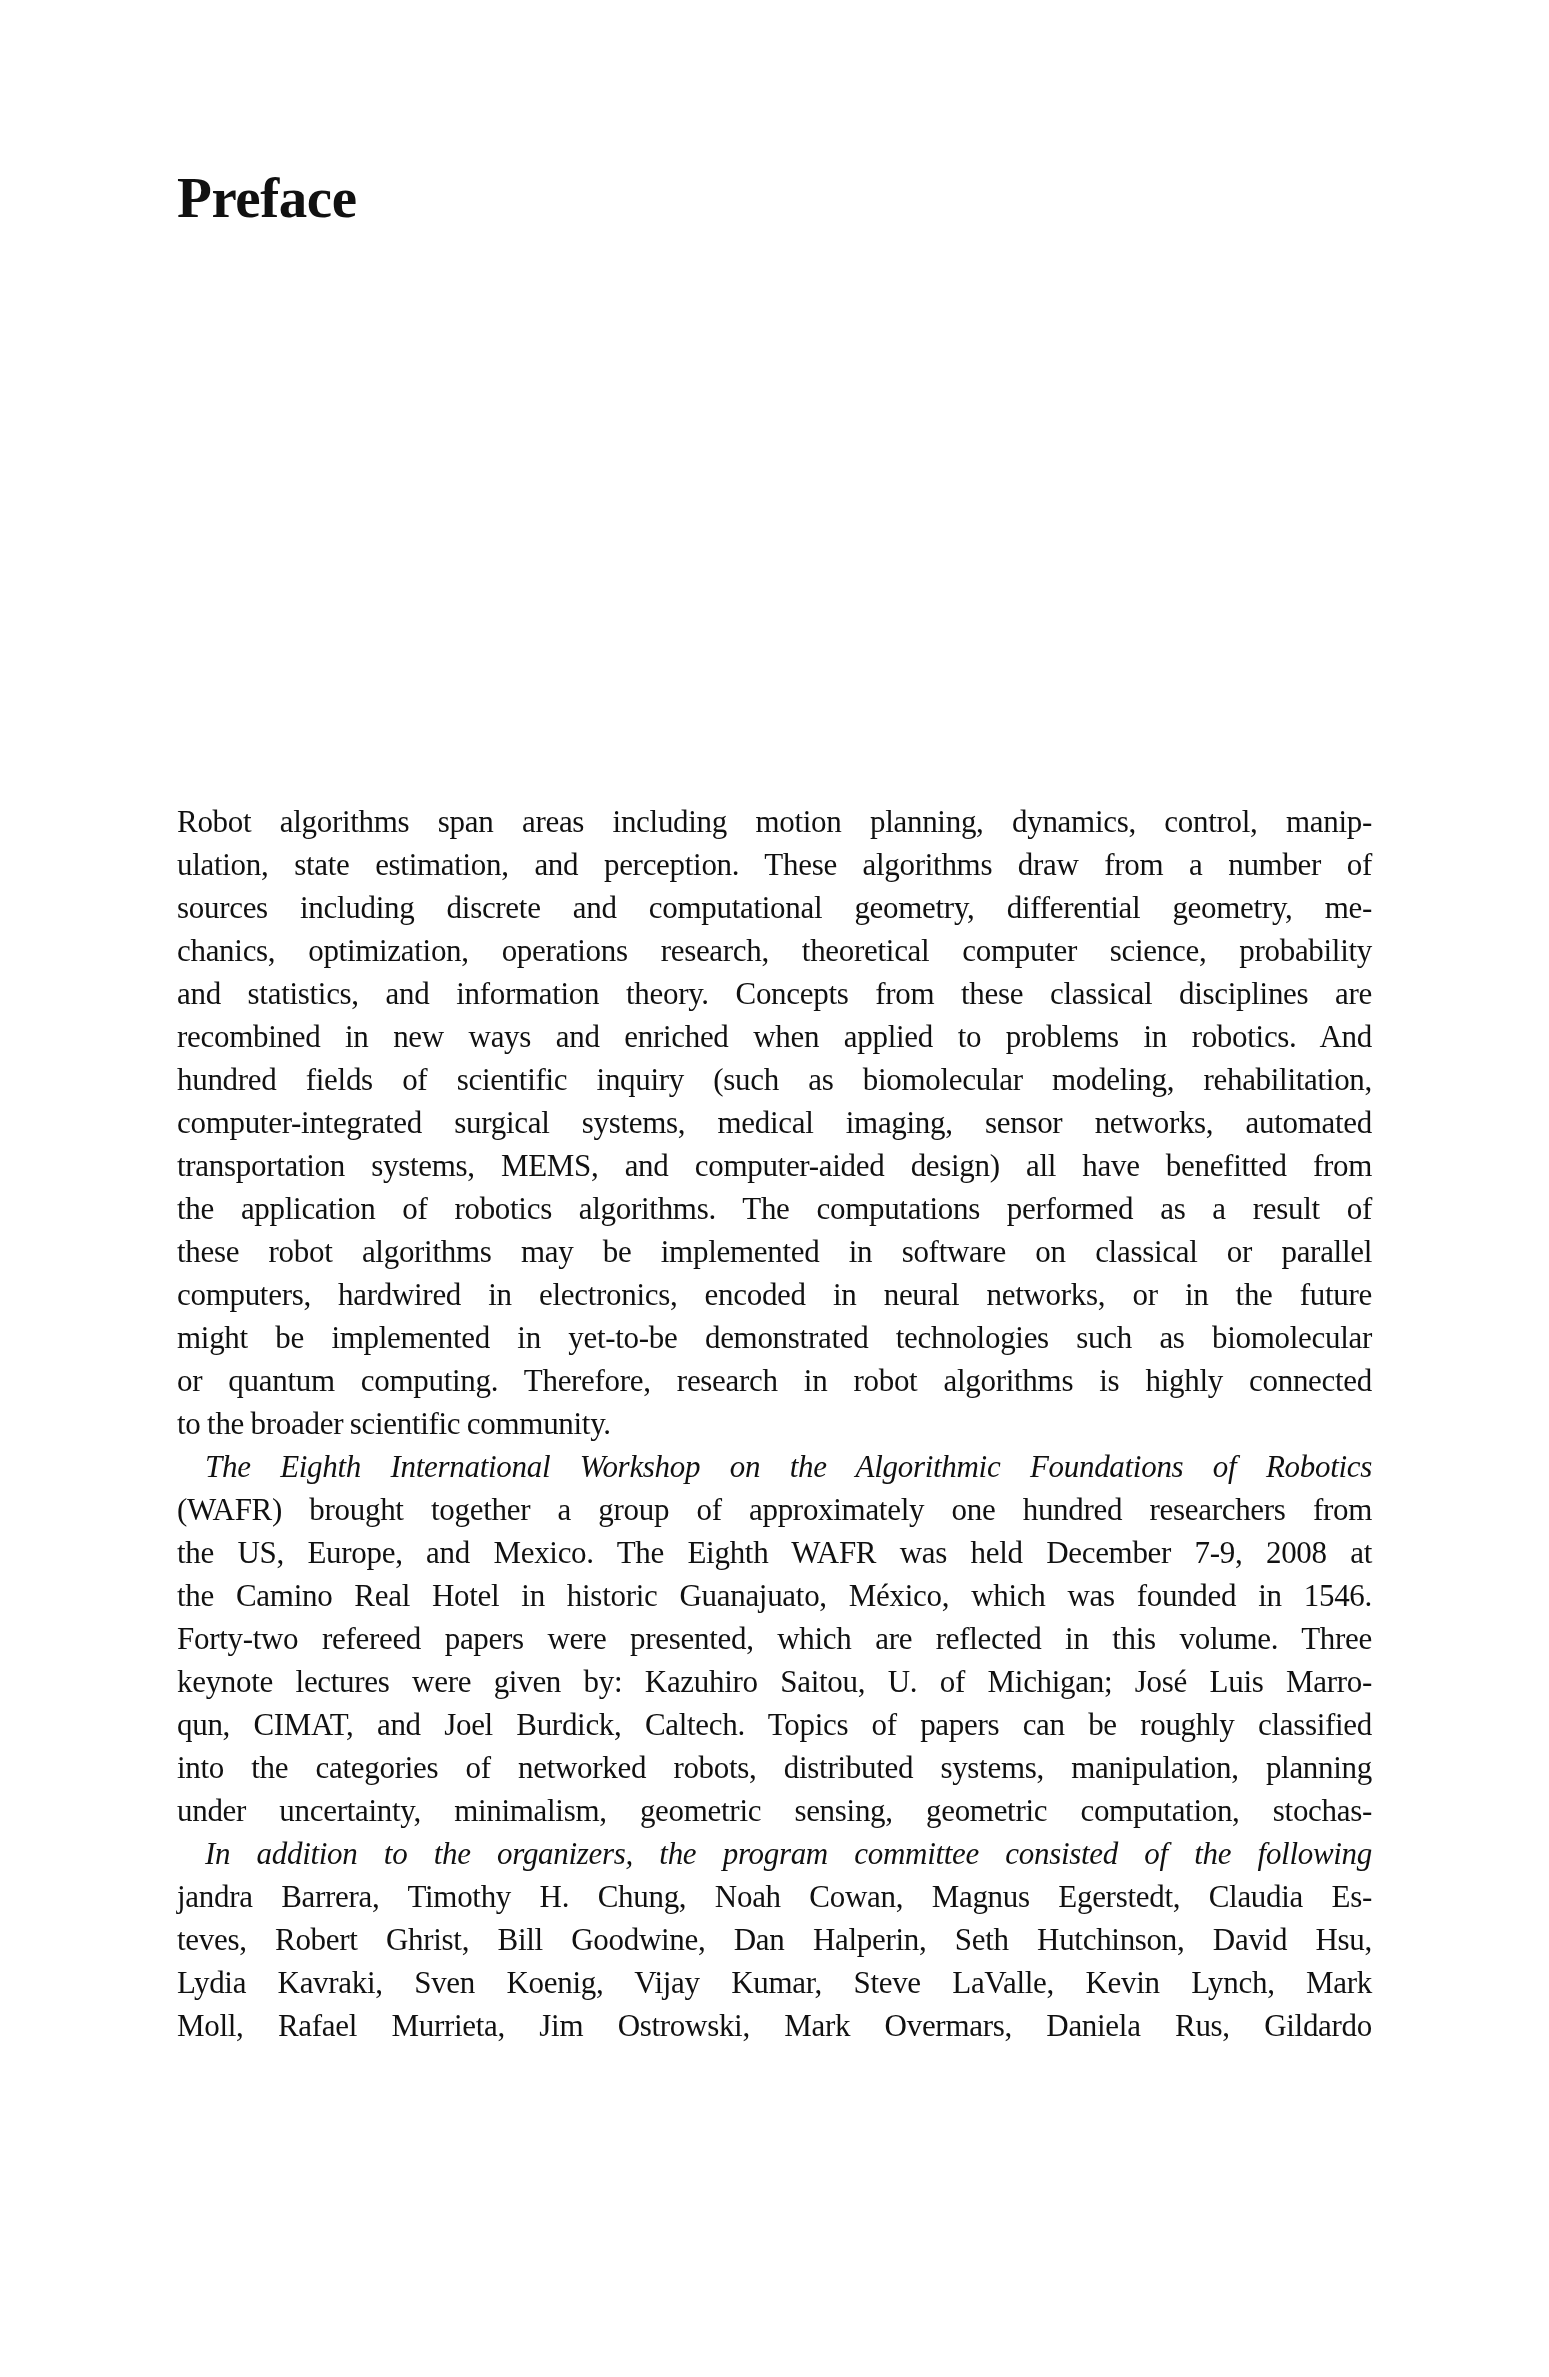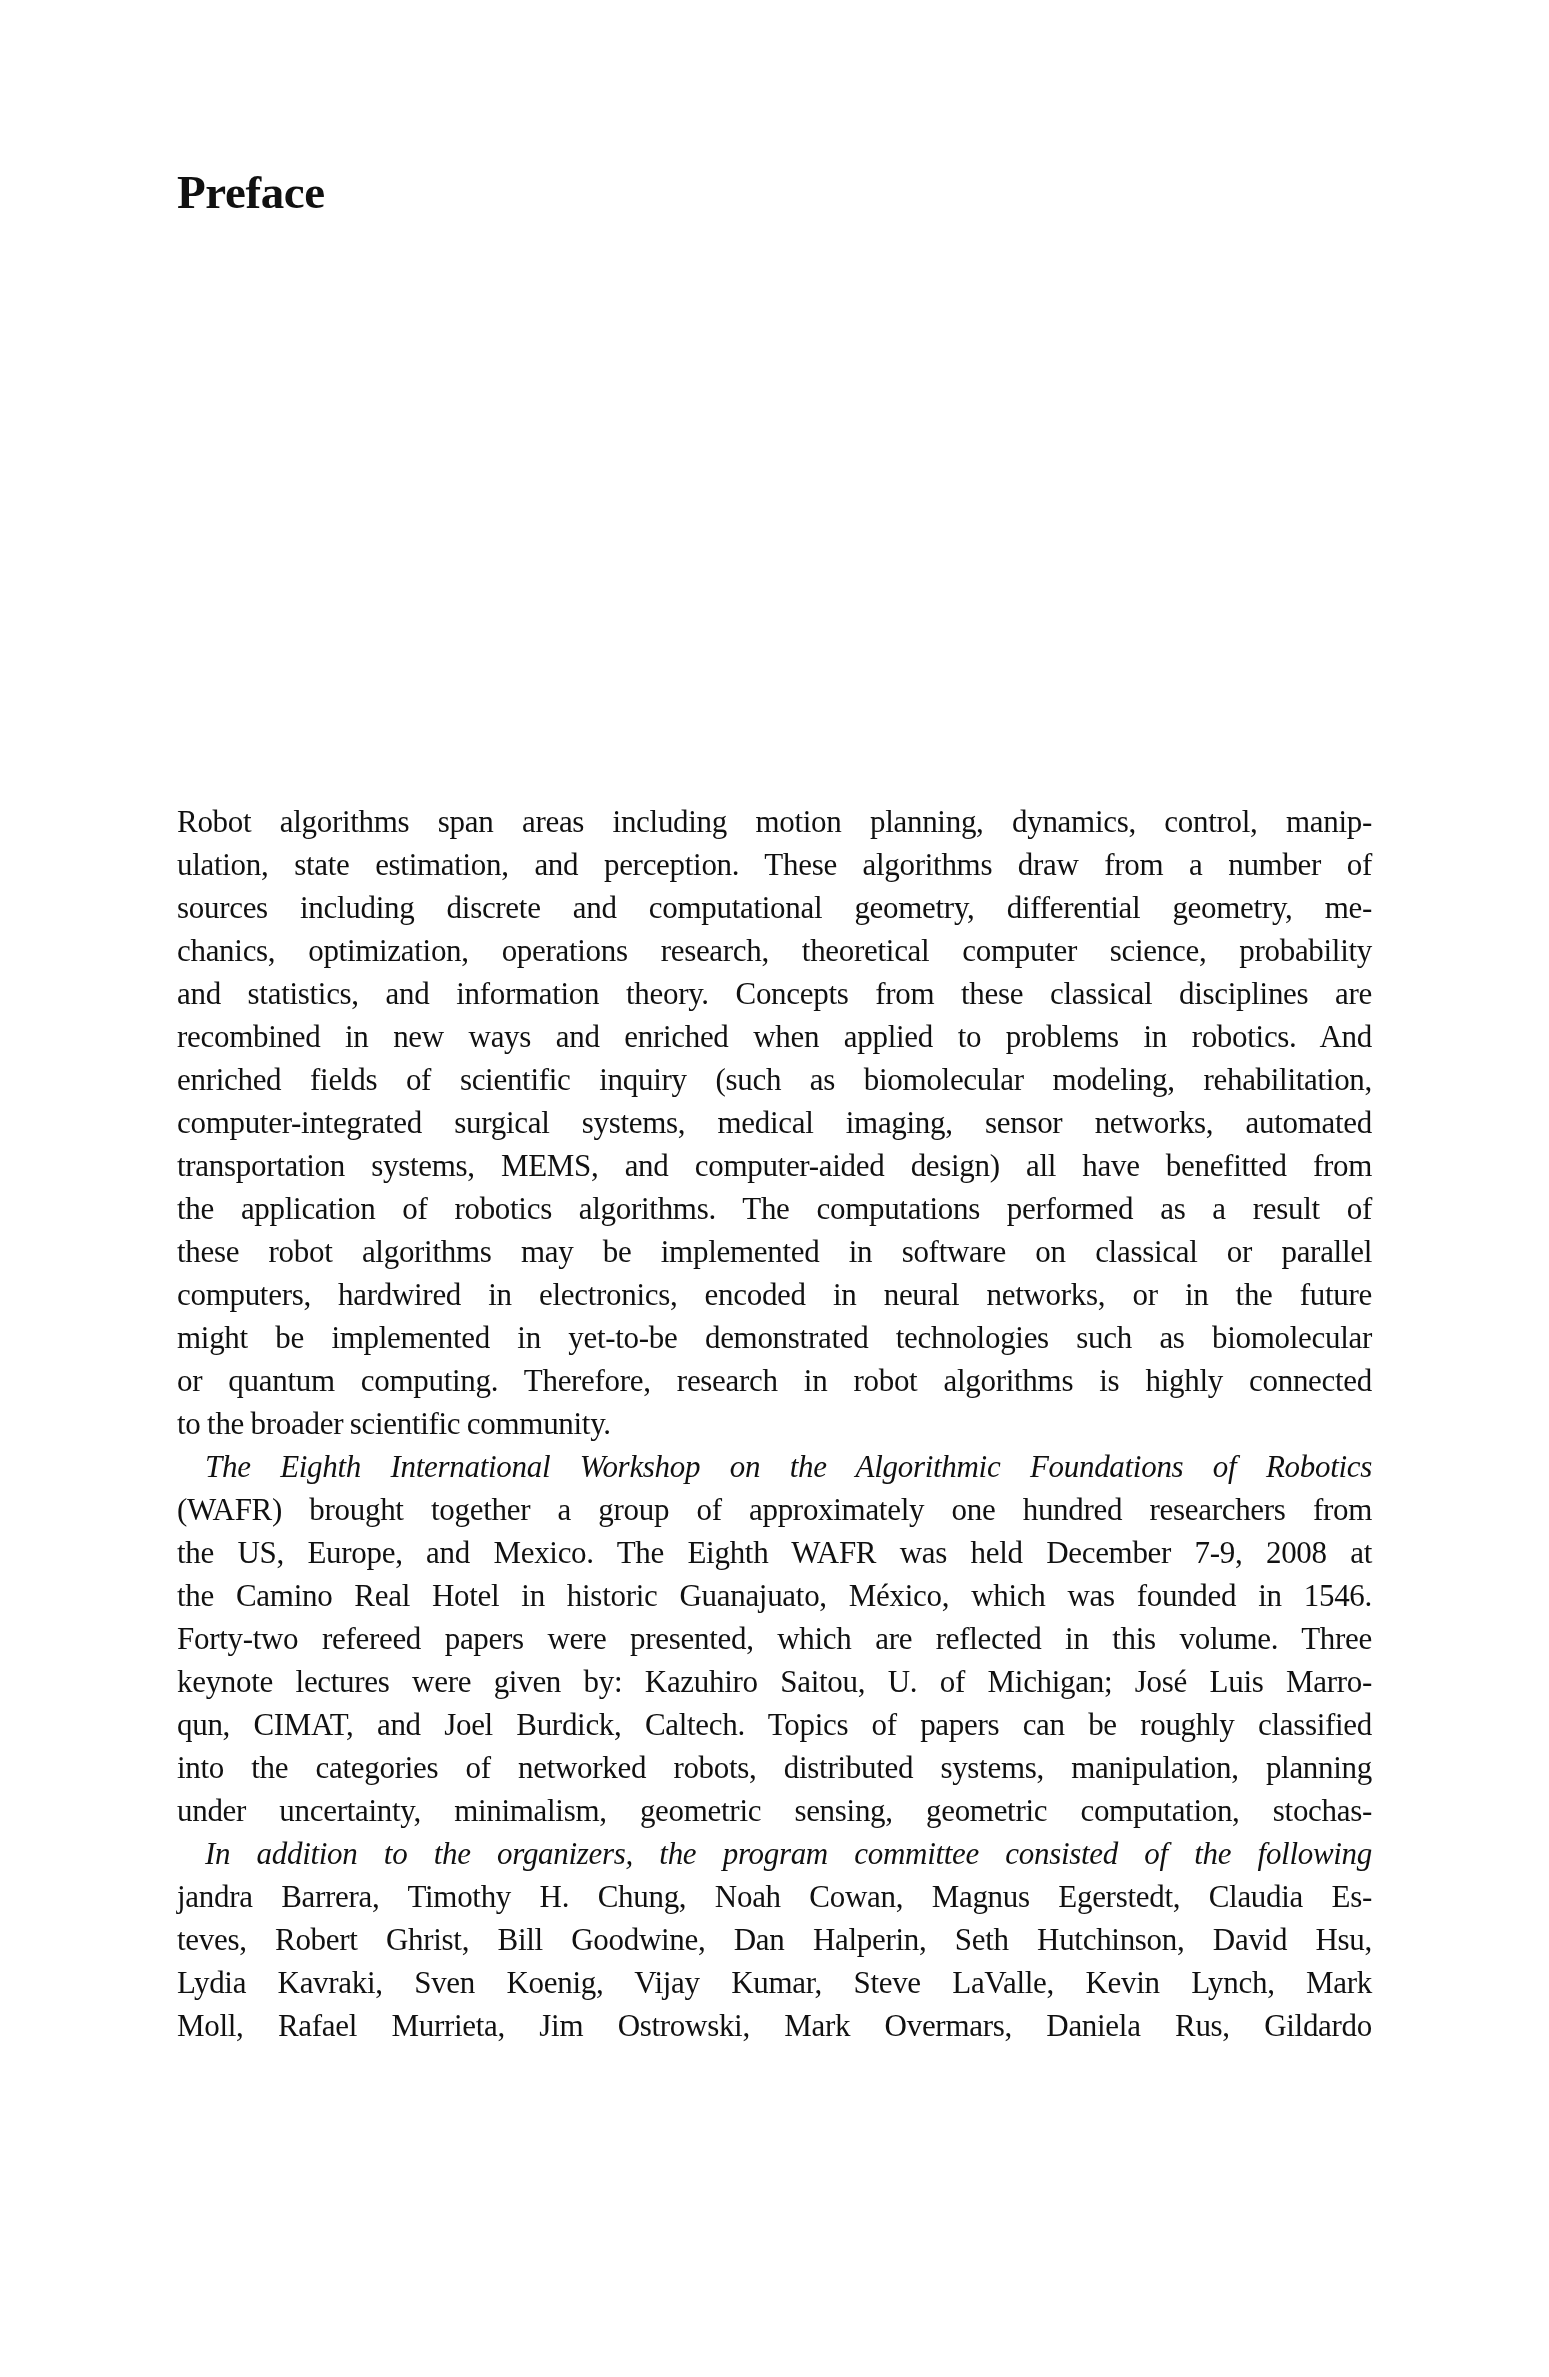--- a/index.html
+++ b/index.html
@@ -15,21 +15,21 @@
       color: #111111;
       font-family: "Liberation Serif", "DejaVu Serif", serif;
     }
     .page-title {
       position: absolute;
       left: 177px;
       top: 169px;
       margin: 0;
       font-family: "Liberation Serif", "DejaVu Serif", serif;
       font-weight: bold;
-      font-size: 47px;
+      font-size: 57px;
       line-height: 1;
       letter-spacing: -0.4px;
       color: #111111;
     }
     .body-text {
       position: absolute;
       left: 177px;
       top: 800px;
       width: 1195px;
     }
@@ -59,21 +59,21 @@
 
 <div class="body-text">
 
   <div>
     <span class="line">Robot algorithms span areas including motion planning, dynamics, control, manip-</span>
     <span class="line">ulation, state estimation, and perception. These algorithms draw from a number of</span>
     <span class="line">sources including discrete and computational geometry, differential geometry, me-</span>
     <span class="line">chanics, optimization, operations research, theoretical computer science, probability</span>
     <span class="line">and statistics, and information theory. Concepts from these classical disciplines are</span>
     <span class="line">recombined in new ways and enriched when applied to problems in robotics. And</span>
-    <span class="line">enriched fields of scientific inquiry (such as biomolecular modeling, rehabilitation,</span>
+    <span class="line">hundred fields of scientific inquiry (such as biomolecular modeling, rehabilitation,</span>
     <span class="line">computer-integrated surgical systems, medical imaging, sensor networks, automated</span>
     <span class="line">transportation systems, MEMS, and computer-aided design) all have benefitted from</span>
     <span class="line">the application of robotics algorithms. The computations performed as a result of</span>
     <span class="line">these robot algorithms may be implemented in software on classical or parallel</span>
     <span class="line">computers, hardwired in electronics, encoded in neural networks, or in the future</span>
     <span class="line">might be implemented in yet-to-be demonstrated technologies such as biomolecular</span>
     <span class="line">or quantum computing. Therefore, research in robot algorithms is highly connected</span>
     <span class="line last">to the broader scientific community.</span>
   </div>
 

